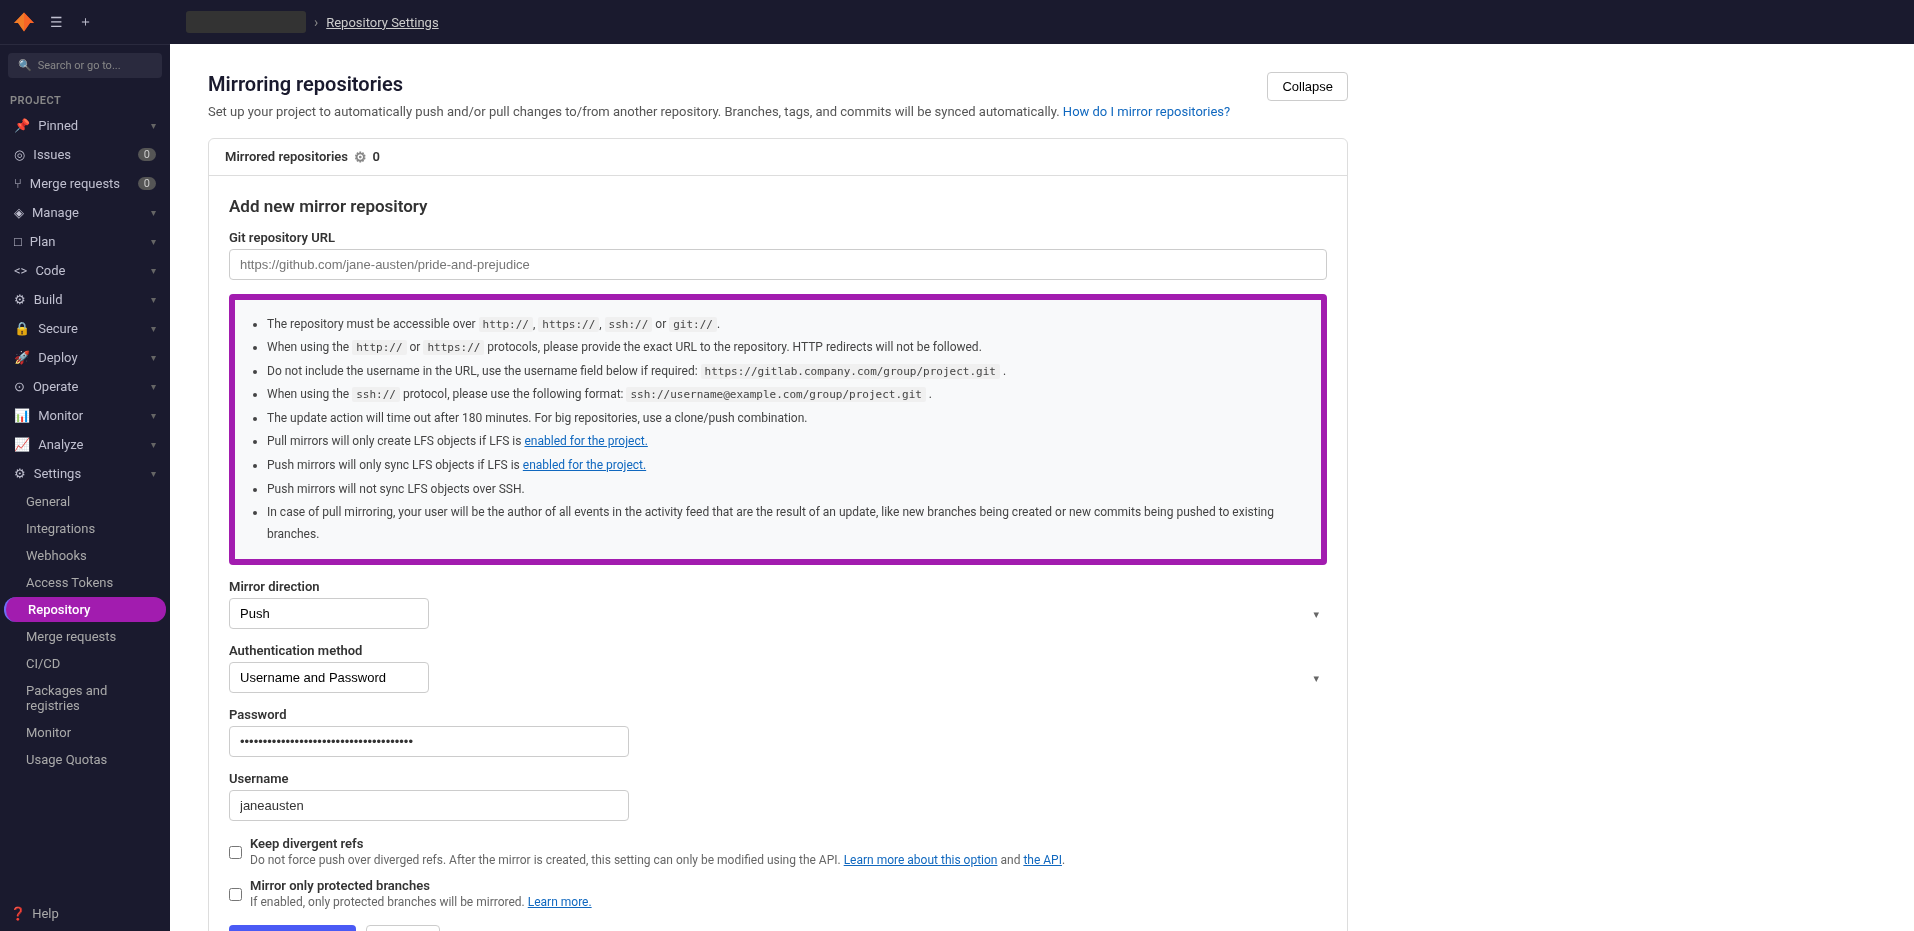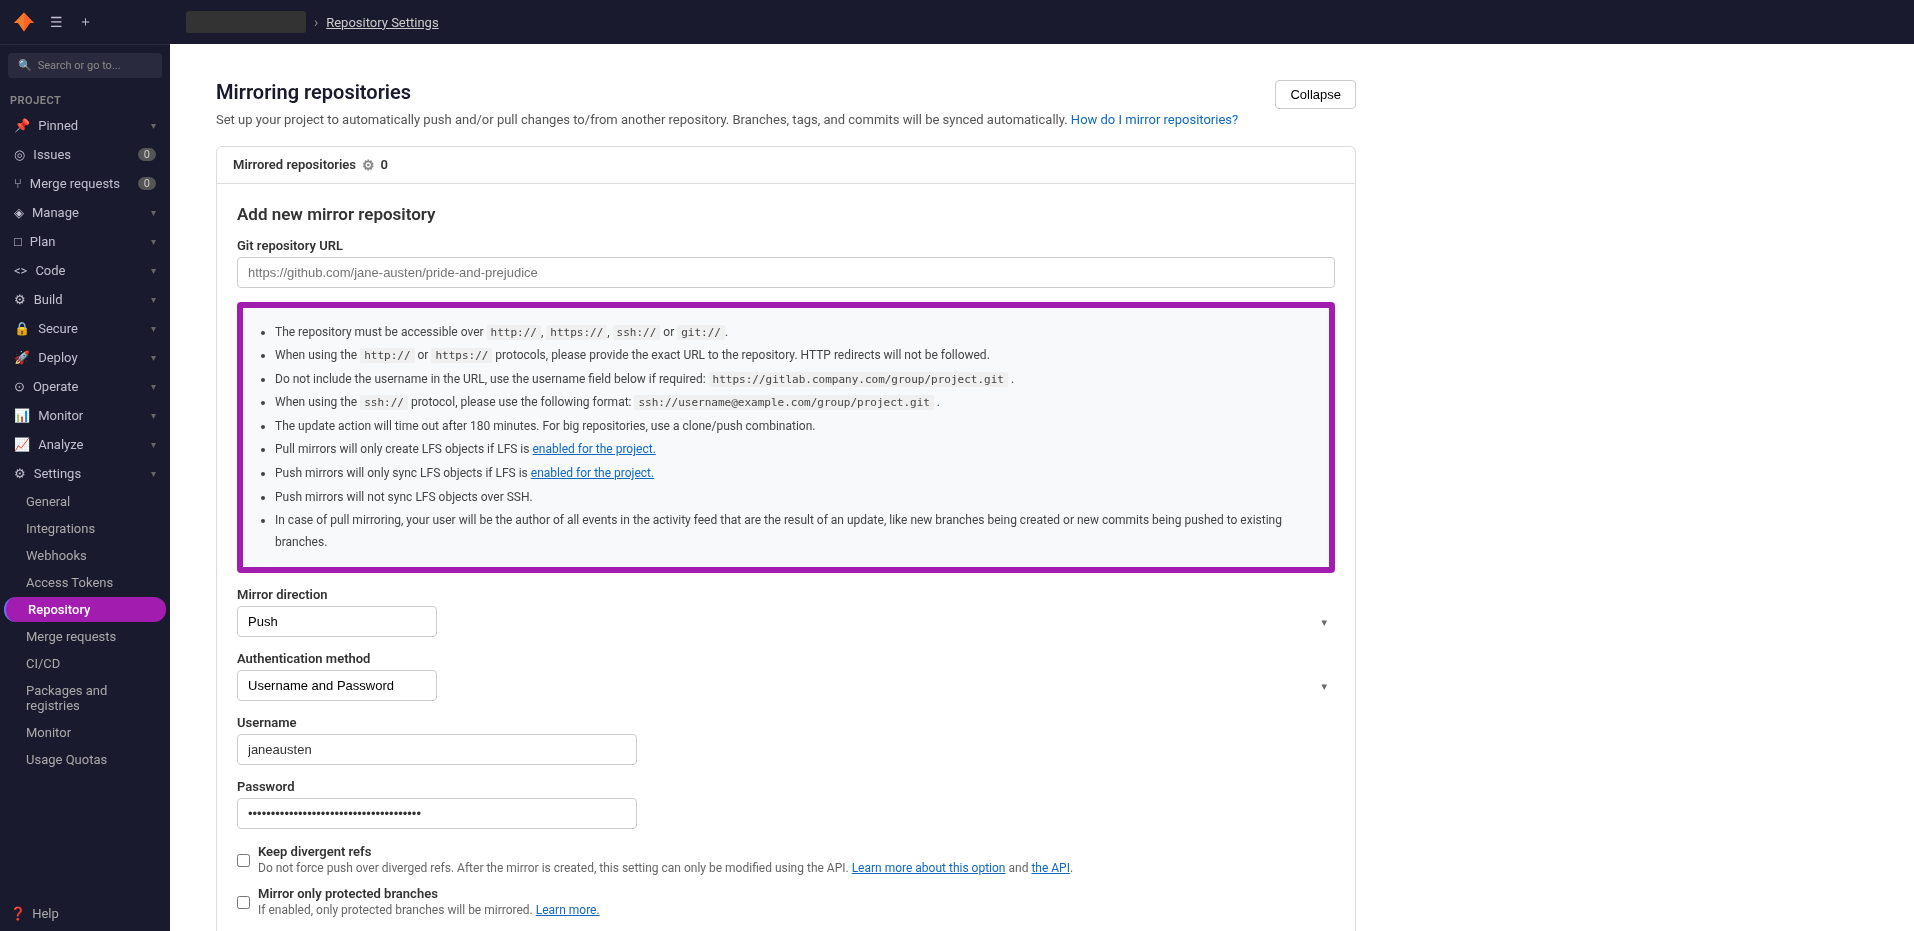--- a/index.html
+++ b/index.html
@@ -19,21 +19,21 @@
     .sidebar-sub-item { padding: 5px 10px 5px 22px; font-size: 13px; color: #aaa; cursor: pointer; margin: 1px 4px; border-radius: 3px; }
     .sidebar-sub-item.active { color: #fff; font-weight: 500; border-left: 2px solid #6e6ef5; background: #a21caf; border-radius: 12px; }
     .sidebar-help { margin-top: auto; padding: 10px; display: flex; align-items: center; gap: 6px; color: #aaa; font-size: 13px; cursor: pointer; }
 
     
     .main { flex: 1; display: flex; flex-direction: column; overflow: hidden; }
     .top-bar { background: #1a1a2e; height: 44px; display: flex; align-items: center; padding: 0 16px; flex-shrink: 0; }
     .top-bar-breadcrumb { display: flex; align-items: center; gap: 8px; }
     .top-bar-rect { width: 120px; height: 22px; background: #333; border-radius: 3px; }
     .top-bar-title { color: #ccc; font-size: 13px; text-decoration: underline; }
-    .content { flex: 1; overflow-y: auto; padding: 16px; background: #fff; }
+    .content { flex: 1; overflow-y: auto; padding: 8px; background: #fff; }
     .content-inner { padding: 20px 30px; max-width: 1200px; }
 
     
     .section-header { display: flex; align-items: flex-start; justify-content: space-between; margin-bottom: 12px; }
     .section-title { font-size: 20px; font-weight: 600; color: #1a1a2e; margin-bottom: 6px; }
     .section-desc { font-size: 13px; color: #555; line-height: 1.5; }
     .section-desc a { color: #1068bf; text-decoration: none; }
     .collapse-btn { padding: 6px 14px; border: 1px solid #ccc; border-radius: 4px; background: #fff; cursor: pointer; font-size: 13px; white-space: nowrap; margin-left: 20px; }
 
     
@@ -264,27 +264,27 @@
               <select class="form-select">
                 <option>Username and Password</option>
                 <option>SSH public key</option>
                 <option>None</option>
               </select>
               <span class="select-arrow">▾</span>
             </div>
           </div>
 
           <div class="form-group">
+            <div class="form-label">Password</div>
+            <input type="password" class="form-input" style="max-width: 400px;" value="••••••••••••••••••••••••••••••••••••••">
+          </div>
+
+          <div class="form-group">
             <div class="form-label">Username</div>
             <input type="text" class="form-input" style="max-width: 400px;" value="janeausten">
-          </div>
-
-          <div class="form-group">
-            <div class="form-label">Password</div>
-            <input type="password" class="form-input" style="max-width: 400px;" value="••••••••••••••••••••••••••••••••••••••">
           </div>
 
           <div class="checkbox-group">
             <input type="checkbox" id="keep-divergent" style="">
             <div>
               <label class="checkbox-label" for="keep-divergent">Keep divergent refs</label>
               <div class="checkbox-desc">
                 <span>Do not force push over diverged refs. After the mirror is created, this setting can only be modified using the API.</span> <a href="#">Learn more about this option</a> and <a href="#">the API</a>.
               </div>
             </div>

